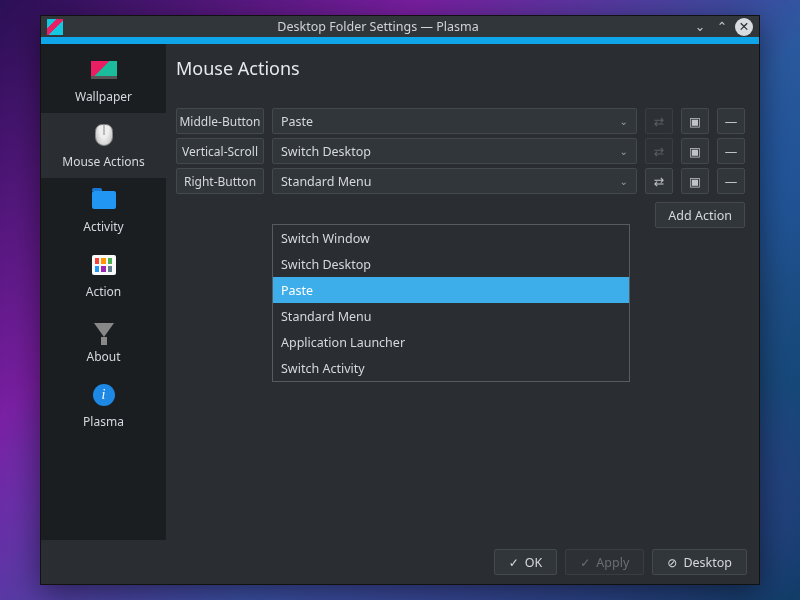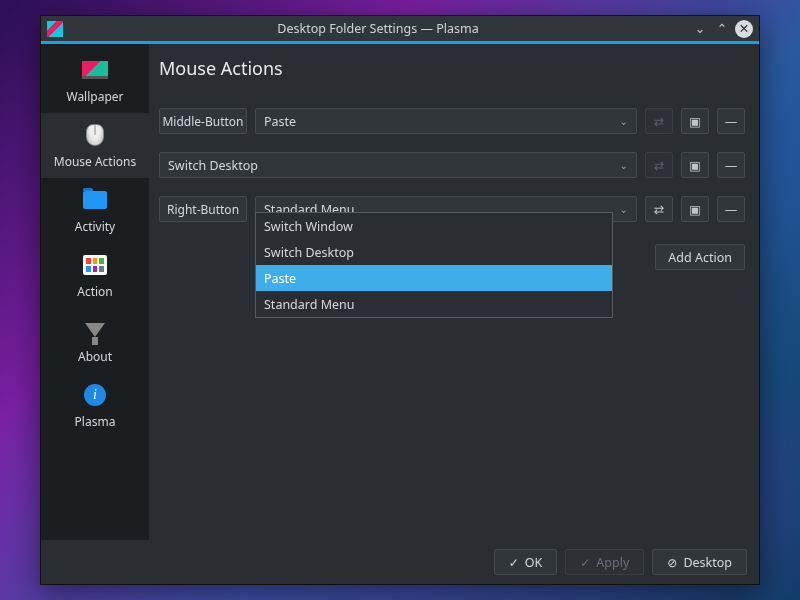--- a/index.html
+++ b/index.html
@@ -24,40 +24,40 @@
     display: flex; flex-direction: column;
     box-shadow: 0 8px 30px rgba(0,0,0,0.5);
   }
   .titlebar {
     height: 28px;
     background: #31363b;
     display: flex; align-items: center;
     padding: 0 6px;
     color: #d0d4d8;
     font-size: 12.5px;
-    border-bottom: 3px solid #0ea5e9;
+    border-bottom: 7px solid #0ea5e9;
   }
   .titlebar .appicon {
     width: 16px; height: 16px;
     background: linear-gradient(135deg, #13c7e0 30%, #e91e63 30%, #e91e63 55%, #13c7e0 55%);
     margin-right: 6px;
   }
   .titlebar .title { flex:1; text-align:center; }
   .titlebar .winbtn {
     width: 18px; height: 18px; margin-left: 4px;
     display:flex; align-items:center; justify-content:center;
     color:#c8ccd0; cursor:pointer;
   }
   .titlebar .closebtn {
     width:18px;height:18px;border-radius:50%;background:#d8dce0;
     display:flex;align-items:center;justify-content:center;color:#2a2e32;
   }
   .body { flex:1; display:flex; min-height:0; }
   .sidebar {
-    width: 108px; background:#1b1e21;
+    width: 125px; background:#1b1e21;
     display:flex; flex-direction:column;
     padding-top:4px;
   }
   .side-item {
     display:flex; flex-direction:column; align-items:center;
     padding:10px 4px 8px; color:#d5d9dd; font-size:12px; gap:6px;
     cursor:pointer;
   }
   .side-item.active { background:#2a2e32; }
   .side-icon { width:28px; height:24px; display:flex; align-items:center; justify-content:center; }
@@ -86,21 +86,21 @@
   .ico-icons span:nth-child(3){background:#4caf50;}
   .ico-icons span:nth-child(4){background:#2196f3;}
   .ico-icons span:nth-child(5){background:#9c27b0;}
   .ico-icons span:nth-child(6){background:#607d8b;}
   .ico-filter { width:0;height:0;border-left:10px solid transparent;border-right:10px solid transparent;border-top:14px solid #888; position:relative;}
   .ico-filter::after{content:"";position:absolute;top:0;left:-3px;width:6px;height:8px;background:#888;}
   .ico-about { width:22px;height:22px;border-radius:50%;background:#1e88e5;color:#fff;display:flex;align-items:center;justify-content:center;font-style:italic;font-size:14px;font-family:serif;}
 
   .main { flex:1; display:flex; flex-direction:column; padding:10px 14px 10px 10px; color:#d5d9dd; min-width:0;}
   .main h1 { font-size:18px; font-weight:400; color:#e6eaee; margin:2px 0 28px 0;}
-  .rows { display:flex; flex-direction:column; gap:18px; position:relative;}
+  .rows { display:flex; flex-direction:column; gap:4px; position:relative;}
   .row { display:flex; gap:8px; align-items:center; }
   .trigger {
     width:88px; height:26px; background:#31363b; border:1px solid #44494e; color:#d5d9dd;
     font-size:12px; display:flex; align-items:center; justify-content:center; border-radius:2px;
   }
   .combo {
     flex:1; height:26px; background:#31363b; border:1px solid #44494e; color:#d5d9dd;
     font-size:12.5px; display:flex; align-items:center; padding:0 8px; border-radius:2px;
     justify-content:space-between; cursor:pointer;
   }
@@ -111,21 +111,21 @@
   }
   .iconbtn.disabled { color:#5a5f64; border-color:#3a3e42; background:#2d3136; cursor:default;}
   .addrow { display:flex; justify-content:flex-end; margin-top:4px;}
   .addbtn {
     height:26px; padding:12px 12px; background:#31363b; border:1px solid #44494e; color:#d5d9dd;
     font-size:12.5px; display:flex; align-items:center; border-radius:2px; cursor:pointer;
   }
 
   .dropdown {
     position:absolute;
-    top:104px; 
+    top:116px; 
     left:96px; 
     width:358px;
     background:#2a2e32; border:1px solid #565b60;
     z-index:10;
   }
   .dropdown .opt {
     height:26px; display:flex; align-items:center; padding:0 8px; font-size:12.5px; color:#d5d9dd; cursor:pointer;
   }
   .dropdown .opt.sel { background:#3daee9; color:#fff; }
 
@@ -221,20 +221,23 @@
             </div>
           <div class="iconbtn">
               <span>▣</span>
             </div>
           <div class="iconbtn">
               <span>—</span>
             </div>
         </div>
 
         <div class="row">
+          <div class="trigger">
+              <span>Vertical-Scroll</span>
+            </div>
           <div class="combo">
             <span>Switch Desktop</span>
             <span class="chev">⌄</span>
           </div>
           <div class="iconbtn disabled">
               <span>⇄</span>
             </div>
           <div class="iconbtn">
               <span>▣</span>
             </div>
@@ -273,20 +276,26 @@
               <span>Switch Window</span>
             </div>
           <div class="opt">
               <span>Switch Desktop</span>
             </div>
           <div class="opt sel">
               <span>Paste</span>
             </div>
           <div class="opt">
               <span>Standard Menu</span>
+            </div>
+          <div class="opt">
+              <span>Application Launcher</span>
+            </div>
+          <div class="opt">
+              <span>Switch Activity</span>
             </div>
         </div>
       </div>
     </div>
   </div>
 
   <div class="footer">
     <div class="btn">
       <span class="bicon">✓</span>
       <span>OK</span>

